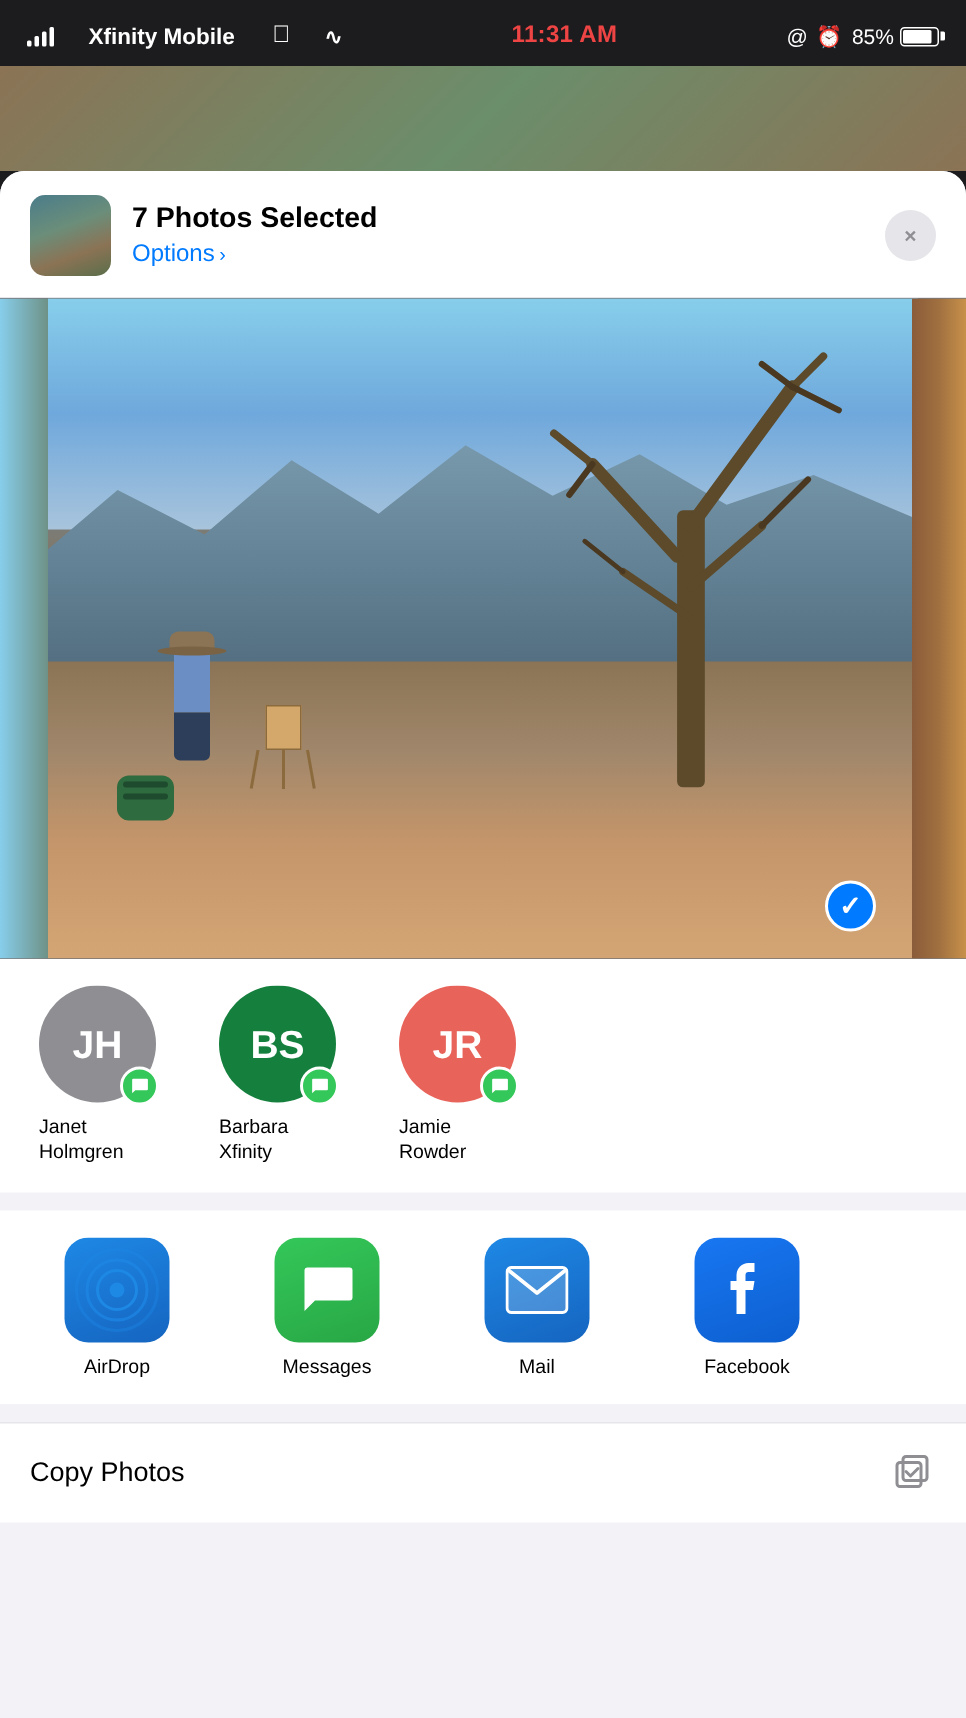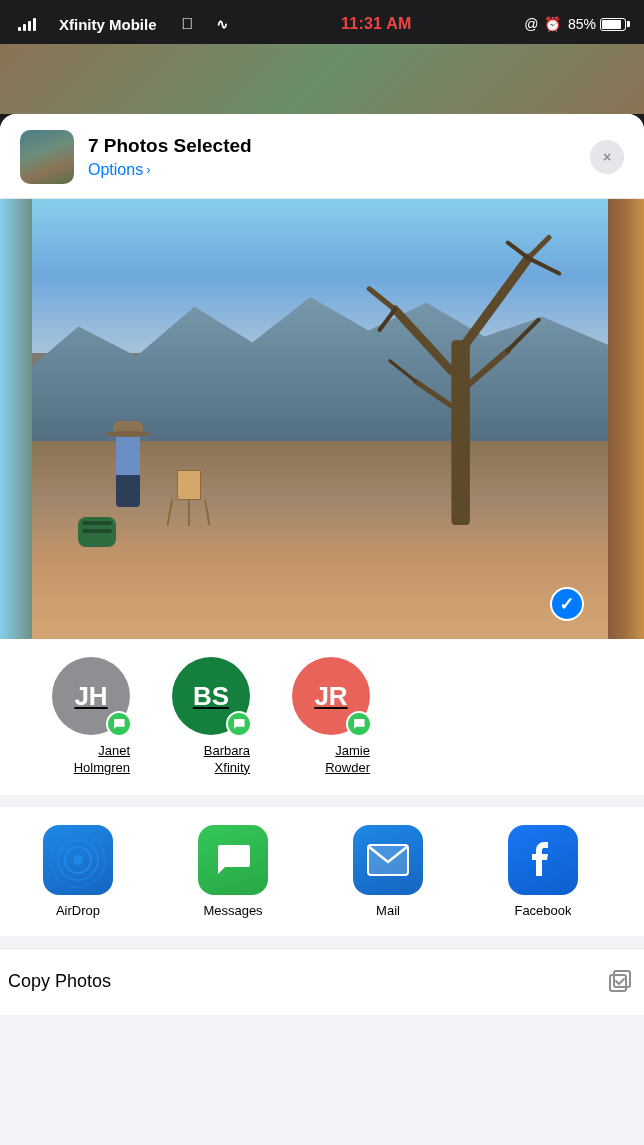--- a/index.html
+++ b/index.html
@@ -252,27 +252,26 @@
     }
     .people-scroll {
       display: flex;
       gap: 0;
       padding: 0 18px;
       overflow: hidden;
     }
     .person-item {
       display: flex;
       flex-direction: column;
-      align-items: flex-end;
+      align-items: flex-start;
       width: 120px;
       flex-shrink: 0;
       padding: 0 8px;
       cursor: pointer;
       position: relative;
-      text-decoration: underline;
     }
     .person-avatar {
       width: 78px;
       height: 78px;
       border-radius: 50%;
       display: flex;
       align-items: center;
       justify-content: center;
       font-size: 26px;
       font-weight: 600;
@@ -330,21 +329,21 @@
     }
 
     
     .apps-section {
       background: white;
       padding: 18px 0;
       margin-bottom: 12px;
     }
     .apps-scroll {
       display: flex;
-      gap: 15px;
+      gap: 0;
       padding: 0 8px;
       overflow: hidden;
     }
     .app-item {
       display: flex;
       flex-direction: column;
       align-items: center;
       width: 140px;
       flex-shrink: 0;
       padding: 0 10px;
@@ -375,21 +374,21 @@
     }
     .app-name {
       font-size: 13px;
       color: #000;
       text-align: center;
     }
 
     
     .bottom-section {
       background: white;
-      padding: 18px 8px;
+      padding: 18px 20px;
       display: flex;
       align-items: center;
       justify-content: space-between;
       border-top: 1px solid #e5e5ea;
     }
     .copy-photos-text {
       font-size: 18px;
       color: #000;
       font-weight: 400;
     }

